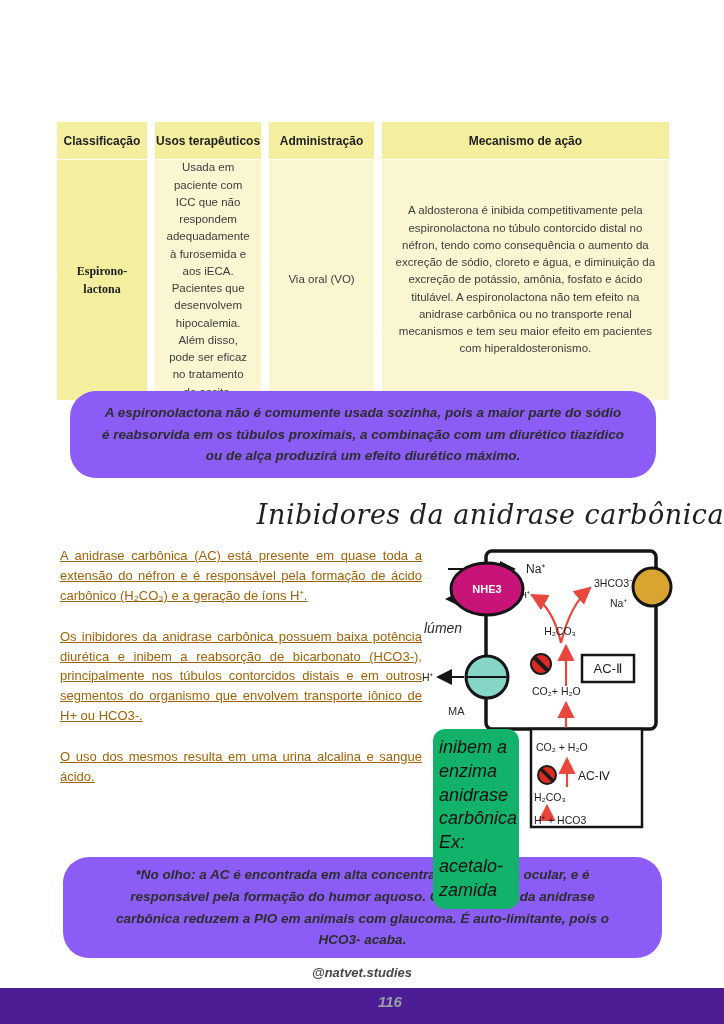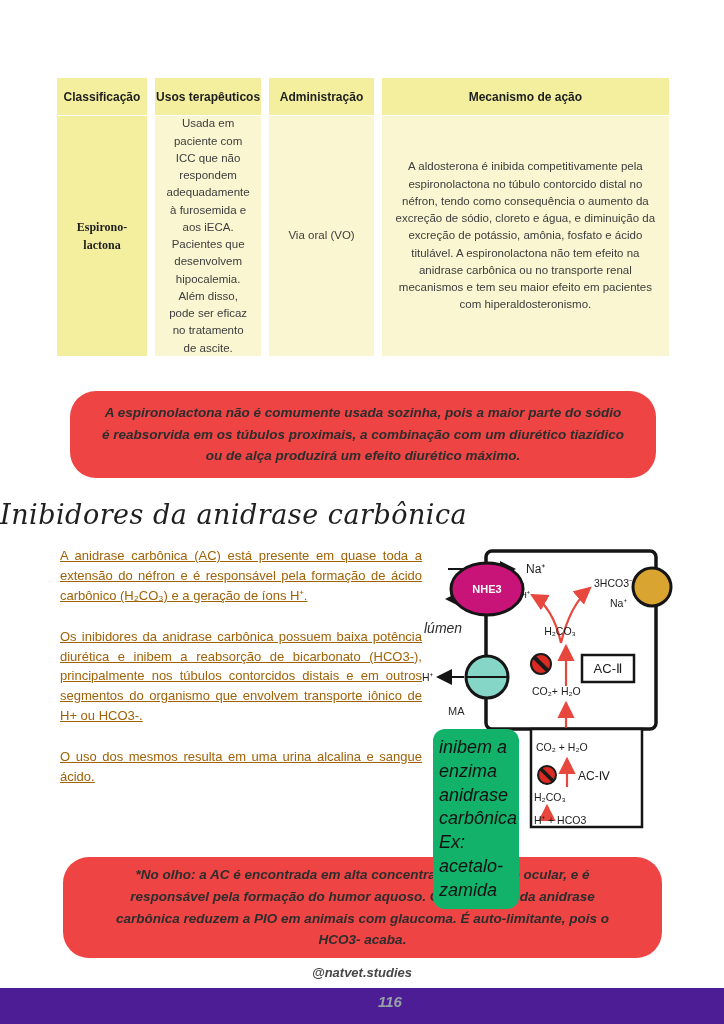--- a/index.html
+++ b/index.html
@@ -4,38 +4,38 @@
 <style>
   html,body{margin:0;padding:0;background:#ffffff;}
   .page{position:relative;width:724px;height:1024px;background:#ffffff;overflow:hidden;
         font-family:"Liberation Sans",sans-serif;color:#3a3a3a;}
 
   
   .tbl{position:absolute;left:57px;top:78px;width:612px;}
   .tbl-row{display:flex;gap:8px;}
   .c1{width:93px;}  .c2{width:110px;} .c3{width:108px;} .c4{width:297px;}
   .th{height:37px;background:#f4ef9e;display:flex;align-items:center;justify-content:center;
-      font-weight:bold;font-size:12px;color:#1e1e1e;text-align:center;}
+      font-weight:bold;font-size:12px;color:#1e1e1e;text-align:center;margin-top:44px;}
   .td{margin-top:1px;height:240px;display:flex;align-items:center;justify-content:center;
       font-size:11.5px;line-height:1.5;text-align:center;color:#3c3c3c;box-sizing:border-box;}
   .td.bright{background:#f4ef9e;font-weight:bold;color:#1e1e1e;font-size:12px;font-family:Liberation Serif, serif;}
   .td.pale{background:#fbf6d2;}
   .td .inner{padding:6px 10px;}
   .c4 .inner{padding:6px 13px;}
   .prewrap{white-space:pre-line;}
 
   
-  .note{position:absolute;background:#ef4444;border-radius:26px;display:flex;align-items:center;
+  .note{position:absolute;background:#8b5cf6;border-radius:26px;display:flex;align-items:center;
         justify-content:center;font-style:italic;font-weight:600;color:#2d2d2d;
         font-size:13.5px;line-height:1.6;text-align:center;box-sizing:border-box;}
   .note1{left:70px;top:391px;width:586px;height:87px;padding:8px 30px;}
   .note2{left:63px;top:857px;width:599px;height:101px;padding:8px 36px;}
 
   
-  .sec-title{position:absolute;left:0;top:499px;width:724px;text-align:left;
+  .sec-title{position:absolute;left:0;top:499px;width:724px;text-align:right;
              font-family:"DejaVu Serif",serif;font-style:italic;font-size:27px;
              color:#1f1f1f;letter-spacing:.5px;}
 
   
   .bodycol{position:absolute;left:60px;top:546px;width:362px;}
   .bodycol p{margin:0 0 21px 0;font-size:13px;line-height:1.53;text-align:justify;color:#a16207;text-decoration:underline;}
 
   
   .diagram{position:absolute;left:420px;top:543px;width:280px;height:305px;}
   .green-note{position:absolute;left:433px;top:729px;width:74px;background:#12b26b;

